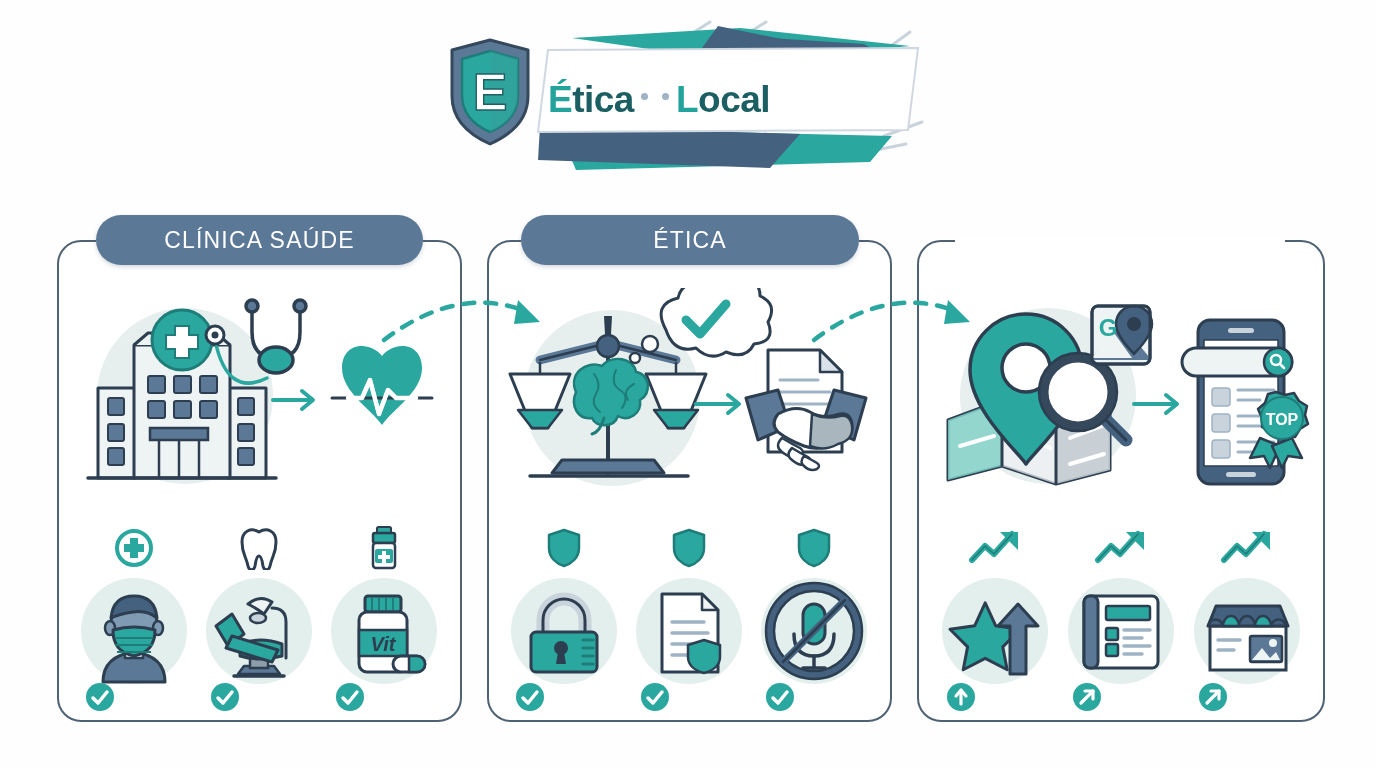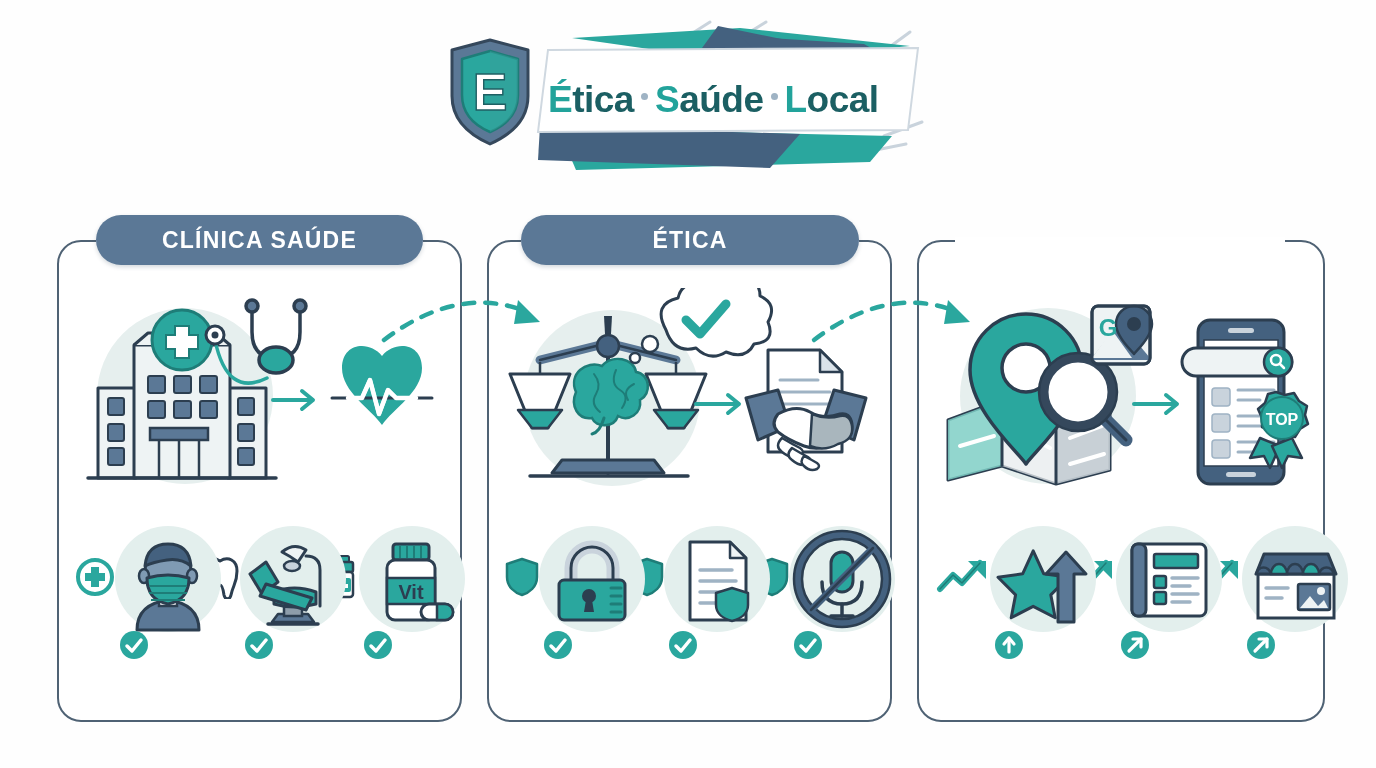--- a/index.html
+++ b/index.html
@@ -64,21 +64,21 @@
   .panel-header {
     position: absolute;
     top: 215px;
     height: 50px;
     border-radius: 25px;
     background: #5b7896;
     display: flex;
     align-items: center;
     justify-content: center;
     color: #ffffff;
-    font-weight: bold;
+    font-weight: normal;
     font-size: 23px;
     letter-spacing: 1.2px;
     z-index: 5;
     box-shadow: 0 2px 4px rgba(60,80,100,0.22);
   }
   #header-1 { left: 96px;  width: 327px; }
   #header-2 { left: 521px; width: 338px; }
   #header-3 { left: 955px; width: 330px; }
 
   
@@ -111,22 +111,23 @@
     justify-content: space-around;
     align-items: flex-start;
   }
   #icons-1 { left: 72px;  width: 374px; }
   #icons-2 { left: 502px; width: 374px; }
   #icons-3 { left: 932px; width: 378px; }
 
   .icon-cell {
     width: 118px;
     display: flex;
-    flex-direction: row;
+    flex-direction: column;
     align-items: center;
+    font-style: italic;
   }
   .icon-top { height: 52px; display: flex; align-items: center; justify-content: center; }
   .icon-main { position: relative; width: 106px; height: 106px; margin-top: 4px; }
   .icon-main-bg {
     position: absolute; inset: 0;
     border-radius: 50%;
     background: #e3efed;
   }
   .icon-main svg { position: relative; display: block; }
   .icon-badge {
@@ -174,21 +175,20 @@
       <g>
         <path d="M50 22 L88 32 L88 78 C88 104 68 118 50 126 C32 118 12 104 12 78 L12 32 Z" fill="#5b7896" stroke="#35485c" stroke-width="3" stroke-linejoin="round"></path>
         <path d="M50 33 L78 41 L78 77 C78 97 64 108 50 114 C36 108 22 97 22 77 L22 41 Z" fill="#2aa79e" stroke="#1e7d78" stroke-width="2.5" stroke-linejoin="round"></path>
         <path d="M50 33 L50 114 C64 108 78 97 78 77 L78 41 Z" fill="#35a19a" opacity="0.55"></path>
       </g>
       <text x="50" y="92" text-anchor="middle" font-family="Liberation Sans, sans-serif" font-size="52" font-weight="bold" fill="#ffffff" stroke="#1f5f63" stroke-width="1.4">E</text>
     </svg>
     <div class="logo-text-wrap">
       <span class="logo-word"><span class="logo-cap">É</span>tica</span>
       <span class="logo-dot"></span>
-      <span class="logo-word"><span class="logo-cap">S</span>aúde</span>
       <span class="logo-dot"></span>
       <span class="logo-word"><span class="logo-cap">L</span>ocal</span>
     </div>
   </div>
 
   <div class="panel" id="panel-1"></div>
   <div class="panel" id="panel-2"></div>
   <div class="panel" id="panel-3"></div>
 
   <div class="header-mask" id="mask-1"></div>

